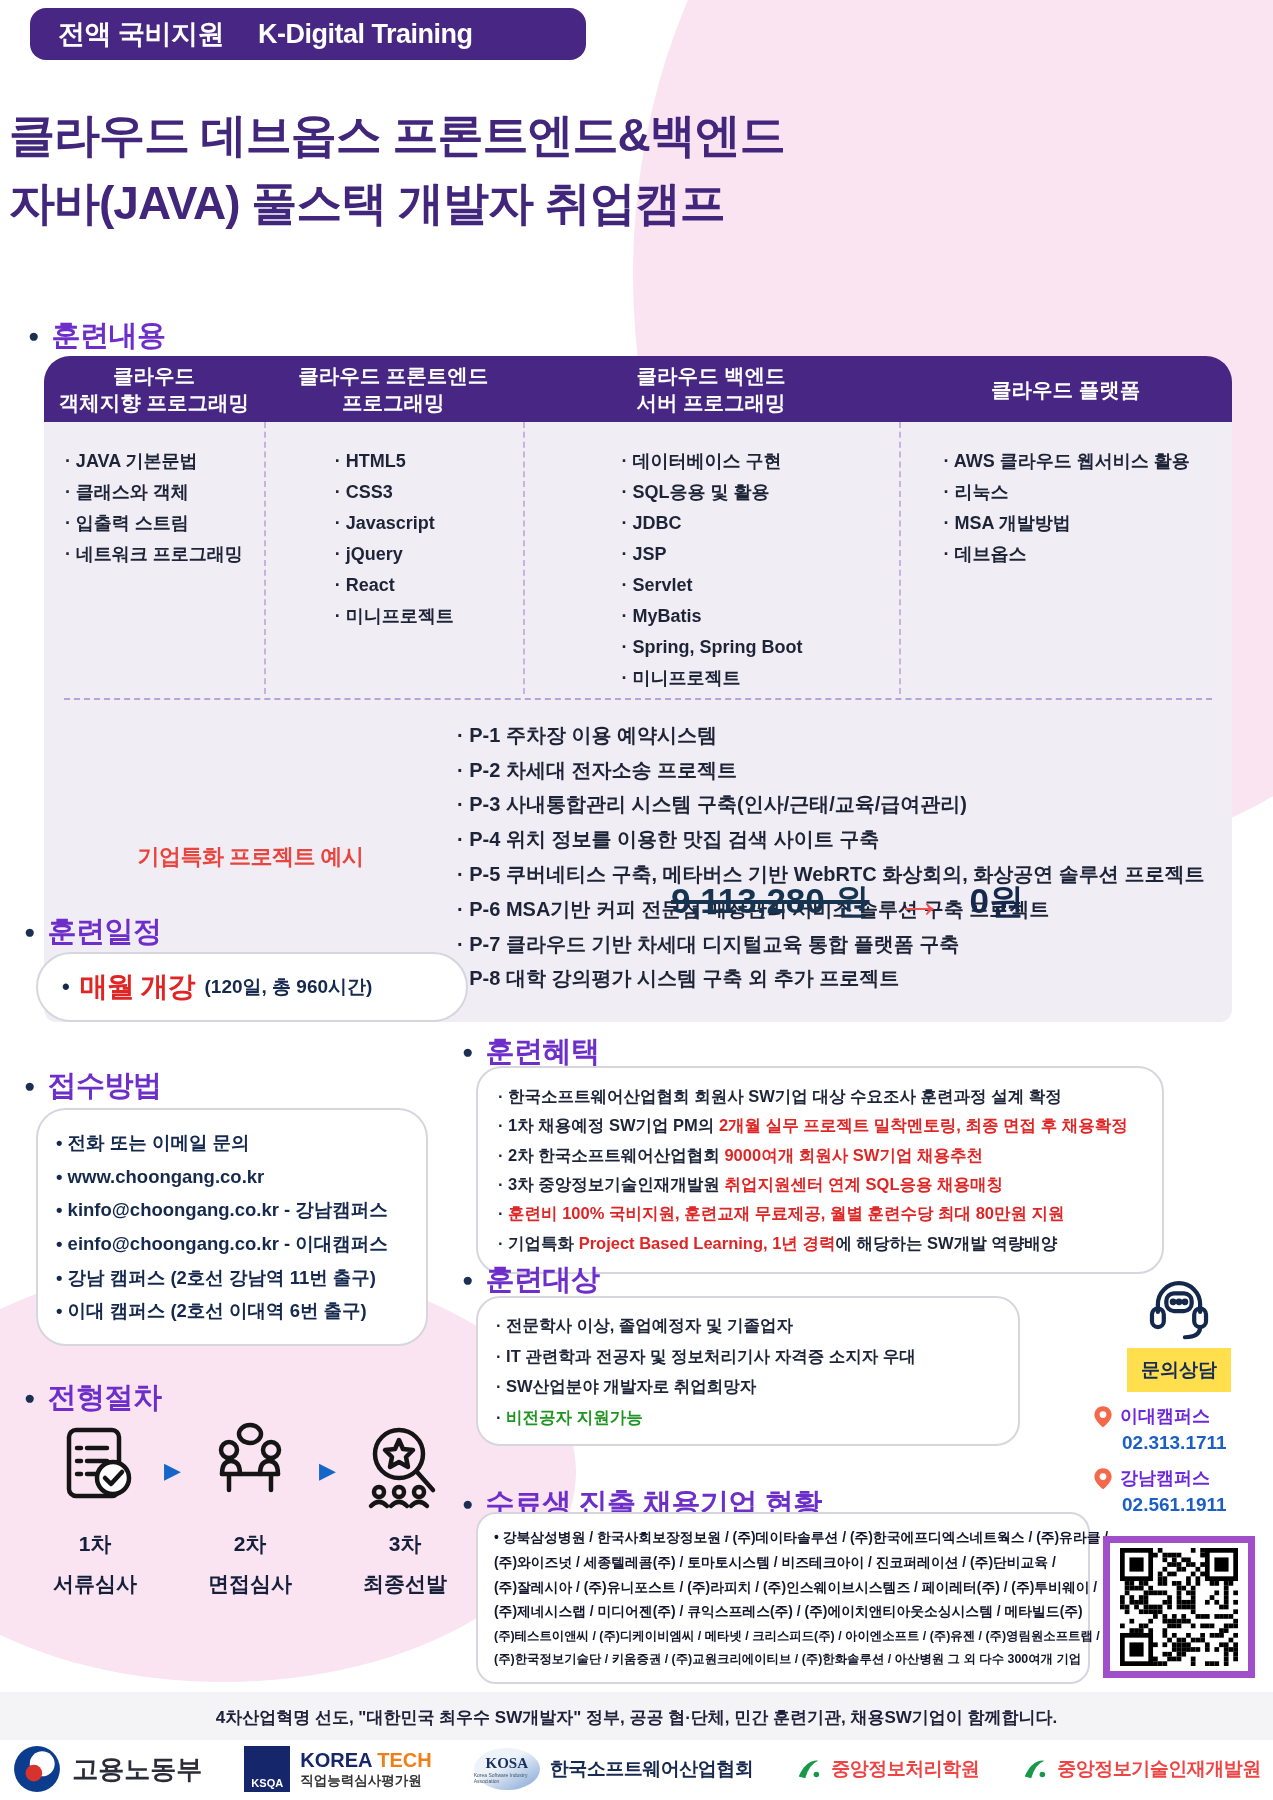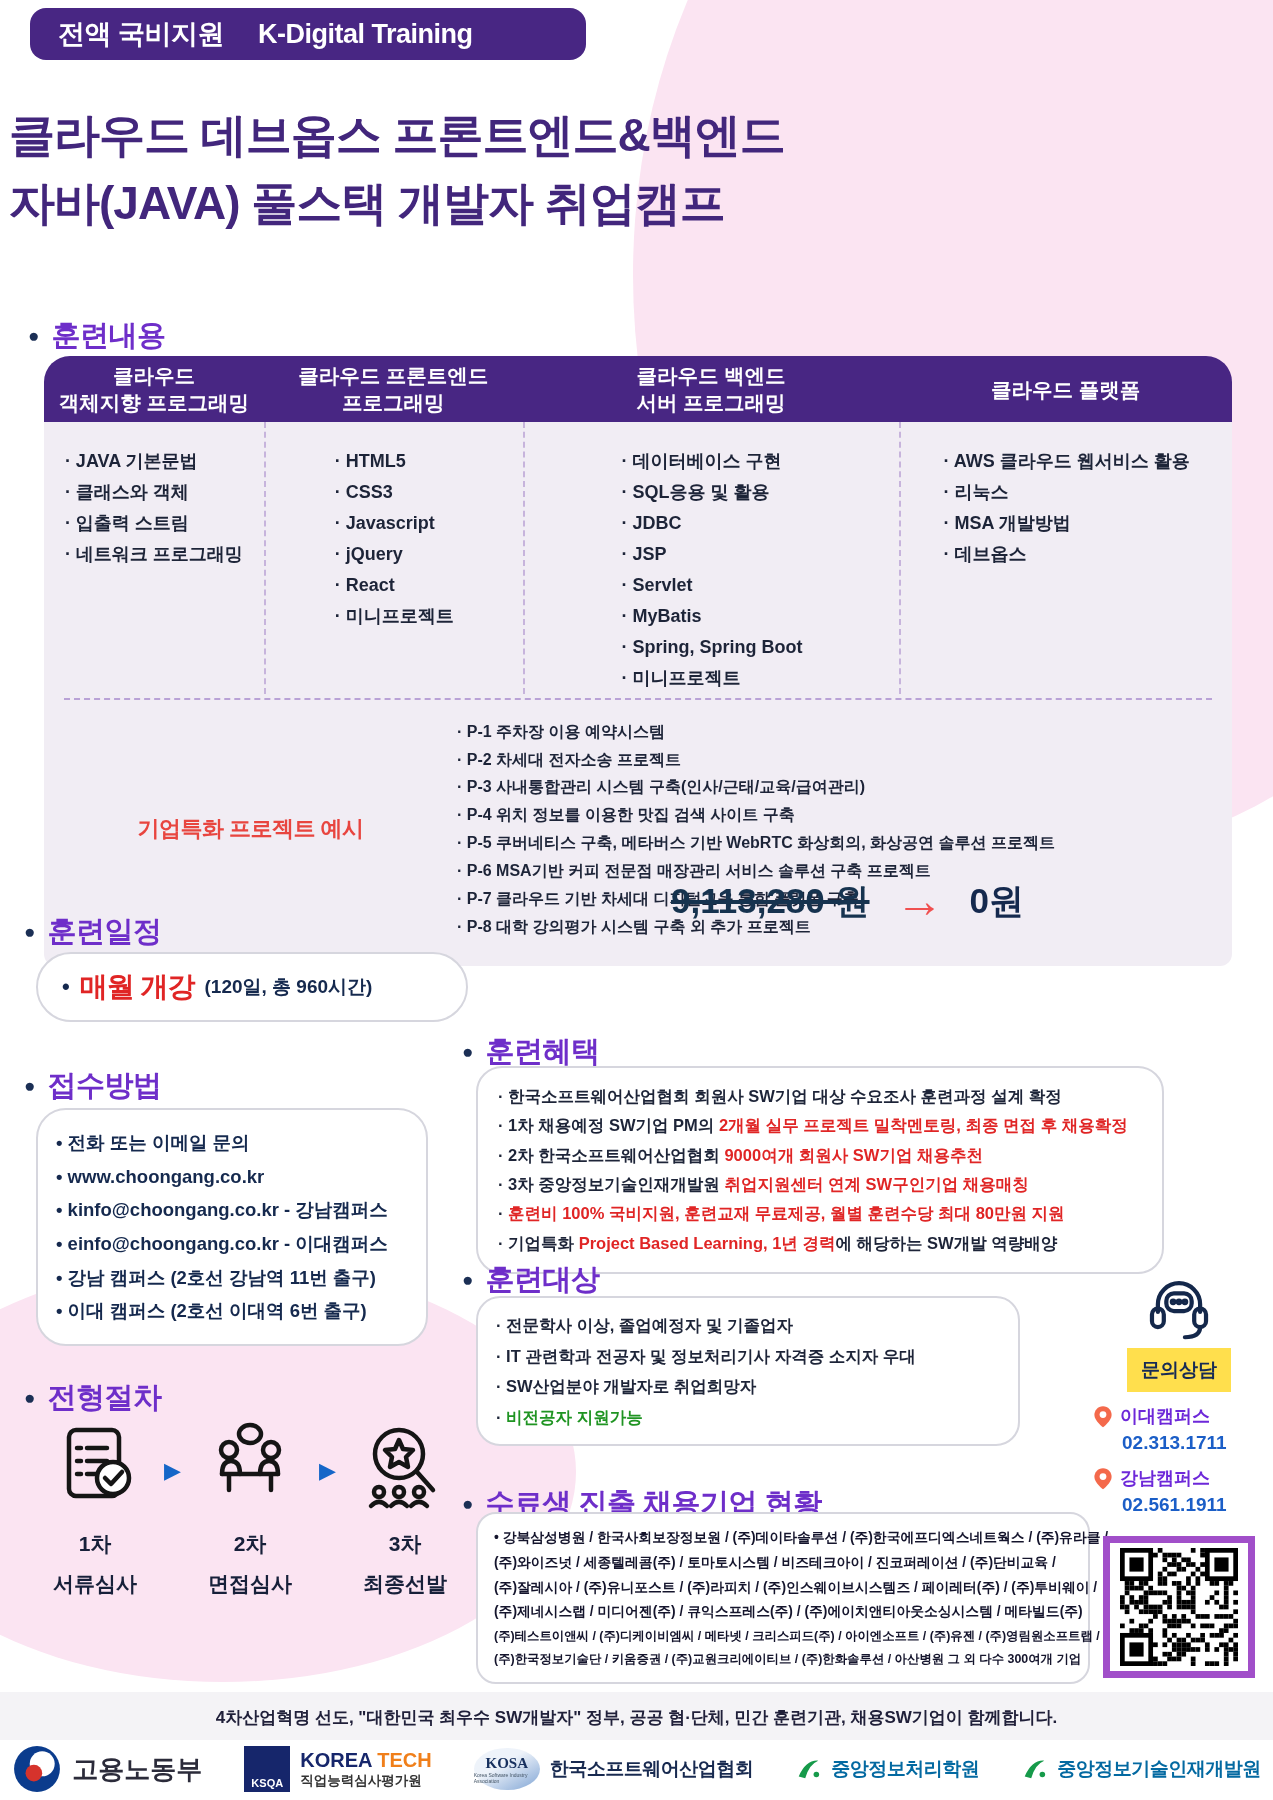--- a/index.html
+++ b/index.html
@@ -38,21 +38,21 @@
   .tbody{background:var(--lavender);}
   .tcols{display:grid;grid-template-columns:18.5% 21.8% 31.7% 28%;min-height:212px;}
   .tcell{display:flex;justify-content:center;padding-top:24px;box-sizing:border-box;}
   .tcell+.tcell{border-left:2px dashed #c7b4dc;}
   .col-list>div{font-size:18px;font-weight:700;color:var(--ink);line-height:1.72;white-space:nowrap;text-align:left;}
   .tdivider{border-top:2px dashed #b9a2d6;margin:4px 20px 8px;}
   .proj{display:flex;padding:10px 8px 26px 0;}
   .proj-label{width:35%;display:flex;align-items:center;justify-content:center;
     font-size:22px;font-weight:800;color:#e8453f;letter-spacing:-0.5px;}
   .proj-list{flex:1;}
-  .proj-list>div{font-size:16px;font-weight:700;color:var(--ink);line-height:1.74;white-space:nowrap;}
+  .proj-list>div{font-size:20px;font-weight:700;color:var(--ink);line-height:1.74;white-space:nowrap;}
 
   
   .box{position:absolute;background:#fff;border:2px solid #d6d6de;box-sizing:border-box;}
   .sched-box{left:36px;top:952px;width:432px;height:70px;border-radius:35px;
     display:flex;align-items:center;gap:10px;padding:0 24px;}
   .sb-bullet{font-size:22px;font-weight:800;color:var(--navy);}
   .sb-hi{font-size:28px;font-weight:800;color:var(--red);letter-spacing:-1px;}
   .sb-detail{font-size:19px;font-weight:800;color:var(--navy);}
   .apply-box{left:36px;top:1108px;width:392px;border-radius:30px;padding:16px 18px;}
   .aline{font-size:18.5px;font-weight:700;color:var(--navy);line-height:1.82;white-space:nowrap;}
@@ -95,21 +95,21 @@
   .qr{position:absolute;left:1103px;top:1536px;width:152px;height:142px;background:#fff;
     border:7px solid var(--qr-purple);box-sizing:border-box;padding:5px;}
   .qr svg{width:100%;height:100%;display:block;}
 
   
   .foot-band{position:absolute;left:0;top:1692px;width:100%;height:48px;background:#f4f3f6;}
   .slogan{position:absolute;left:0;top:1706px;width:100%;text-align:center;font-size:17px;font-weight:800;color:#20203a;}
   .logos{position:absolute;left:0;top:1744px;width:100%;display:flex;justify-content:center;align-items:center;gap:42px;}
   .logo{display:flex;align-items:center;gap:10px;}
   .logo-name{font-size:26px;font-weight:700;color:#2b2b3a;}
-  .green-name{font-size:19px;font-weight:800;color:#0369a1;letter-spacing:-0.5px;}
+  .green-name{font-size:19px;font-weight:800;color:#ef4444;letter-spacing:-0.5px;}
   .kosa-name{font-size:19px;font-weight:800;color:#182a50;letter-spacing:-0.5px;}
   .ksqa-sq{width:46px;height:46px;background:#16266b;color:#fff;display:flex;flex-direction:column;
     align-items:center;justify-content:flex-end;font-size:11px;font-weight:800;padding-bottom:3px;box-sizing:border-box;}
   .kt-top{font-size:20px;font-weight:800;color:#16266b;}
   .kt-top .tech{color:#f07f1a;}
   .kt-bot{font-size:13.5px;font-weight:700;color:#333;}
   .kosa-mark{width:66px;height:42px;border-radius:50%;background:linear-gradient(150deg,#eef3fa 40%,#7fa4d4);
     display:flex;flex-direction:column;align-items:center;justify-content:center;}
   .kosa-mark .km{font-size:15px;font-weight:800;color:#17305e;font-family:"Liberation Serif",serif;}
   .kosa-mark .kc{font-style:normal;font-size:5px;color:#445566;}
@@ -236,21 +236,21 @@
     </div>
 
   <div class="sec-head pos-benef">
     <span class="dot">●</span>
     <span class="sec-label">훈련혜택</span>
   </div>
   <div class="box benefits-box">
       <div class="bline"><span>· 한국소프트웨어산업협회 회원사 SW기업 대상 수요조사 훈련과정 설계 확정</span></div>
       <div class="bline"><span>· 1차 채용예정 SW기업 PM의 </span><span class="red">2개월 실무 프로젝트 밀착멘토링, 최종 면접 후 채용확정</span></div>
       <div class="bline"><span>· 2차 한국소프트웨어산업협회 </span><span class="red">9000여개 회원사 SW기업 채용추천</span></div>
-      <div class="bline"><span>· 3차 중앙정보기술인재개발원 </span><span class="red">취업지원센터 연계 SW구인기업 채용매칭</span></div>
+      <div class="bline"><span>· 3차 중앙정보기술인재개발원 </span><span class="red">취업지원센터 연계 SQL응용 채용매칭</span></div>
       <div class="bline"><span>· </span><span class="red">훈련비 100% 국비지원, 훈련교재 무료제공, 월별 훈련수당 최대 80만원 지원</span></div>
       <div class="bline"><span>· 기업특화 </span><span class="red">Project Based Learning, 1년 경력</span><span>에 해당하는 SW개발 역량배양</span></div>
     </div>
 
   <div class="sec-head pos-target">
     <span class="dot">●</span>
     <span class="sec-label">훈련대상</span>
   </div>
   <div class="box target-box">
       <div class="tline"><span>· 전문학사 이상, 졸업예정자 및 기졸업자</span></div>

